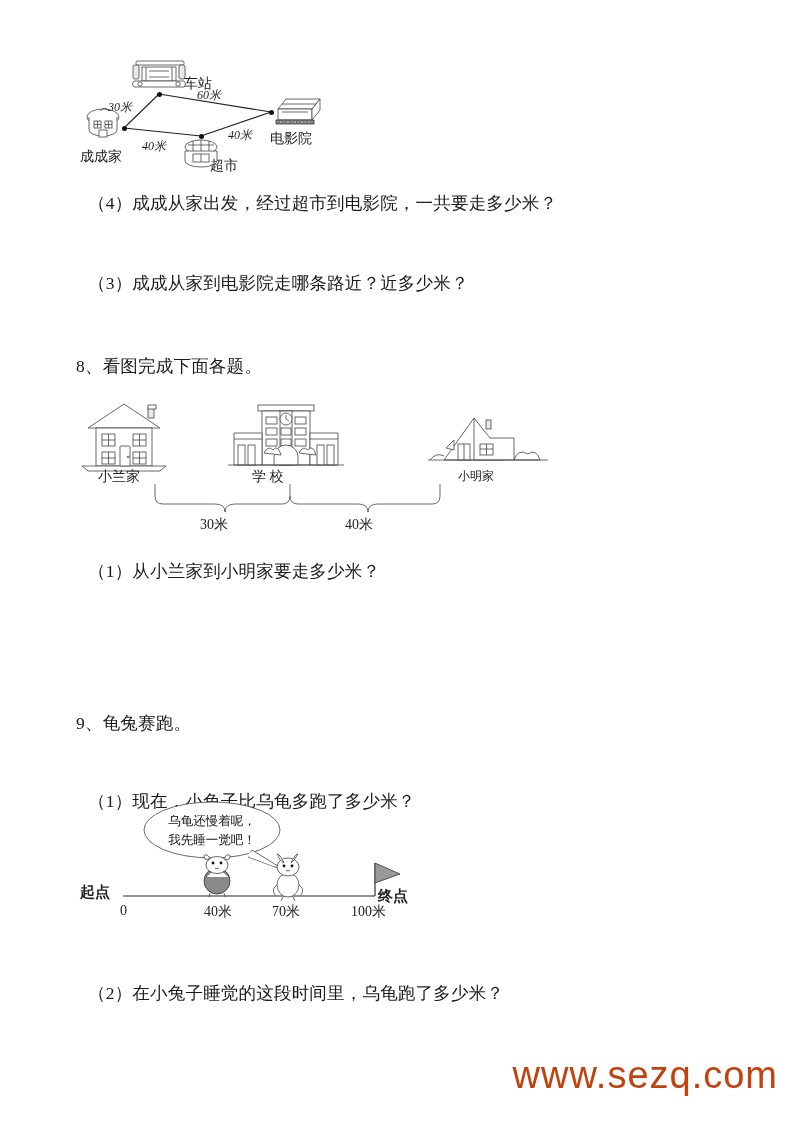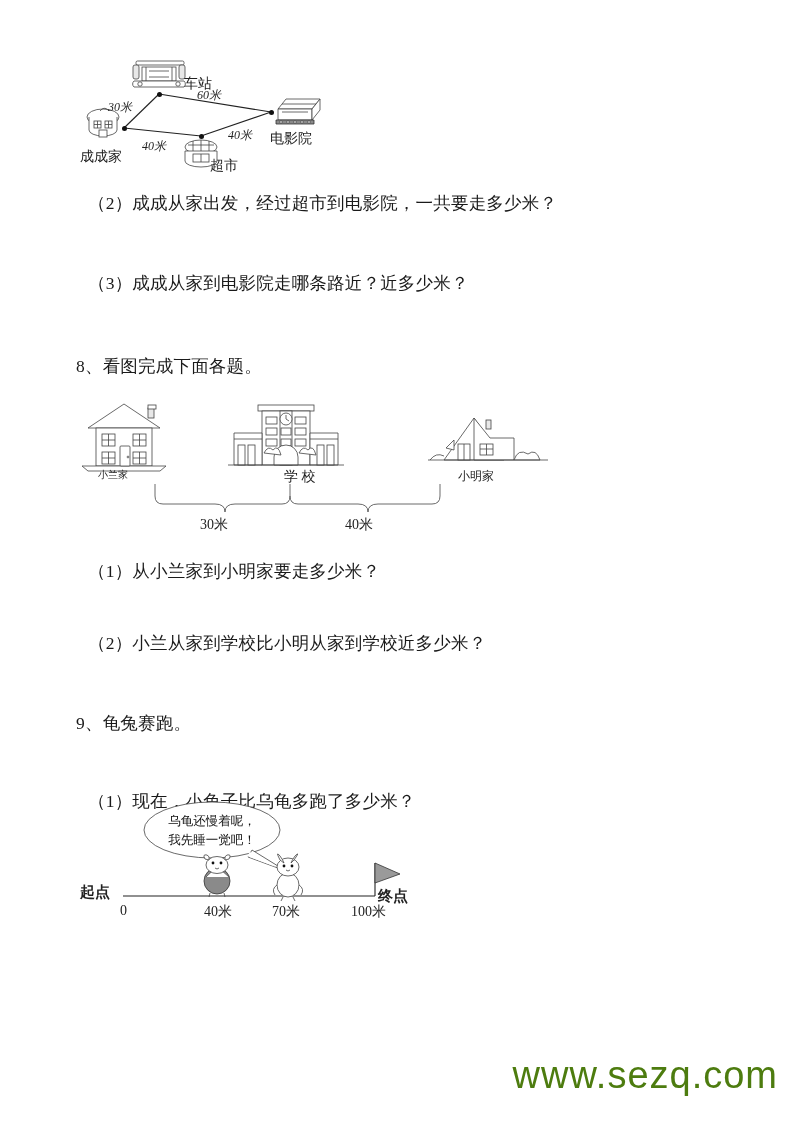--- a/index.html
+++ b/index.html
@@ -64,21 +64,21 @@
     border-radius: 50%;
   }
 
   
   .watermark {
     position: absolute;
     right: 22px;
     bottom: 34px;
     font-size: 38px;
     letter-spacing: 1px;
-    color: #4d7c0f;
+    color: #c2410c;
     font-family: "Liberation Sans", sans-serif;
     user-select: none;
   }
 
   svg { display: block; overflow: visible; }
   .stroke-thin { fill: none; stroke: #444; stroke-width: 0.8; }
   .fillw-thin { fill: #ffffff; stroke: #444; stroke-width: 0.8; }
   .greyfill { fill: #e8e8e8; stroke: #444; stroke-width: 0.8; }
   .darkfill { fill: #8a8a8a; stroke: #333; stroke-width: 0.8; }
   .line-road { fill:none; stroke:#222; stroke-width:1.1; }
@@ -170,21 +170,21 @@
     <div class="fig-label" style="left:0px; top:93px;">成成家</div>
     <div class="fig-label" style="left:130px; top:102px;">超市</div>
     <div class="fig-label" style="left:190px; top:75px;">电影院</div>
 
     <div class="fig-dist" style="left:28px; top:44px;">30米</div>
     <div class="fig-dist" style="left:117px; top:32px;">60米</div>
     <div class="fig-dist" style="left:62px; top:83px;">40米</div>
     <div class="fig-dist" style="left:148px; top:72px;">40米</div>
   </div>
 
-  <div class="qline" style="left:88px; top:192px;">（2）成成从家出发，经过超市到电影院，一共要走多少米？</div>
+  <div class="qline" style="left:88px; top:192px;">（4）成成从家出发，经过超市到电影院，一共要走多少米？</div>
   <div class="qline" style="left:88px; top:272px;">（3）成成从家到电影院走哪条路近？近多少米？</div>
 
   <div class="qhead" style="left:76px; top:355px;">8、看图完成下面各题。</div>
 
   <div class="figure" style="left:60px; top:392px; width:500px; height:145px;">
 
     <svg width="500" height="145" viewBox="0 0 500 145">
 
       <g transform="translate(18,8)">
         <path class="fillw-thin" d="M10,28 L46,4 L82,28 z"></path>
@@ -261,30 +261,29 @@
         <path class="stroke-thin" d="M95,92 v12"></path>
         <path class="stroke-thin" d="M230,92 v12"></path>
         <path class="stroke-thin" d="M380,92 v12"></path>
 
         <path class="stroke-thin" d="M95,104 q0,8 8,8 h52 q10,0 10,8 q0,-8 10,-8 h47 q8,0 8,-8"></path>
 
         <path class="stroke-thin" d="M230,104 q0,8 8,8 h60 q10,0 10,8 q0,-8 10,-8 h54 q8,0 8,-8"></path>
       </g>
     </svg>
 
-    <div class="fig-label big" style="left:38px; top:76px; font-size:10px;">小兰家</div>
-    <div class="fig-label big" style="left:224px; top:76px; font-size:14px;">学 校</div>
+    <div class="fig-label big" style="left:38px; top:76px; font-size:14px;">小兰家</div>
+    <div class="fig-label big" style="left:192px; top:76px; font-size:14px;">学 校</div>
     <div class="fig-label big" style="left:398px; top:76px; font-size:12px;">小明家</div>
 
     <div class="fig-label" style="left:140px; top:124px; font-size:14px;">30米</div>
     <div class="fig-label" style="left:285px; top:124px; font-size:14px;">40米</div>
   </div>
 
   <div class="qline" style="left:88px; top:552px;margin-top:8px;">（1）从小兰家到小明家要走多少米？</div>
-  <div class="qline" style="left:88px; top:632px;">（2）小兰从家到学校比小明从家到学校近多少米？</div>
 
   <div class="qhead" style="left:76px; top:712px;">9、龟兔赛跑。</div>
   <div class="qline" style="left:88px; top:790px;">（1）现在，小兔子比乌龟多跑了多少米？</div>
 
   <div class="figure" style="left:80px; top:795px; width:360px; height:140px;">
 
     <svg width="360" height="140" viewBox="0 0 360 140">
 
       <g>
         <ellipse class="fillw-thin" cx="132" cy="35" rx="68" ry="28"></ellipse>
@@ -331,16 +330,17 @@
 
     <div class="fig-label" style="left:0px; top:88px; font-size:15px; font-weight:600;">起点</div>
     <div class="fig-label" style="left:298px; top:92px; font-size:15px; font-weight:600;">终点</div>
 
     <div class="fig-label" style="left:40px; top:108px; font-size:14px;">0</div>
     <div class="fig-label" style="left:124px; top:108px; font-size:14px;">40米</div>
     <div class="fig-label" style="left:192px; top:108px; font-size:14px;">70米</div>
     <div class="fig-label" style="left:271px; top:108px; font-size:14px;">100米</div>
   </div>
 
+  <div class="qline" style="left:88px; top:982px;">（2）在小兔子睡觉的这段时间里，乌龟跑了多少米？</div>
 
   <div class="watermark">www.sezq.com</div>
 
 </div>
 
 </body></html>

